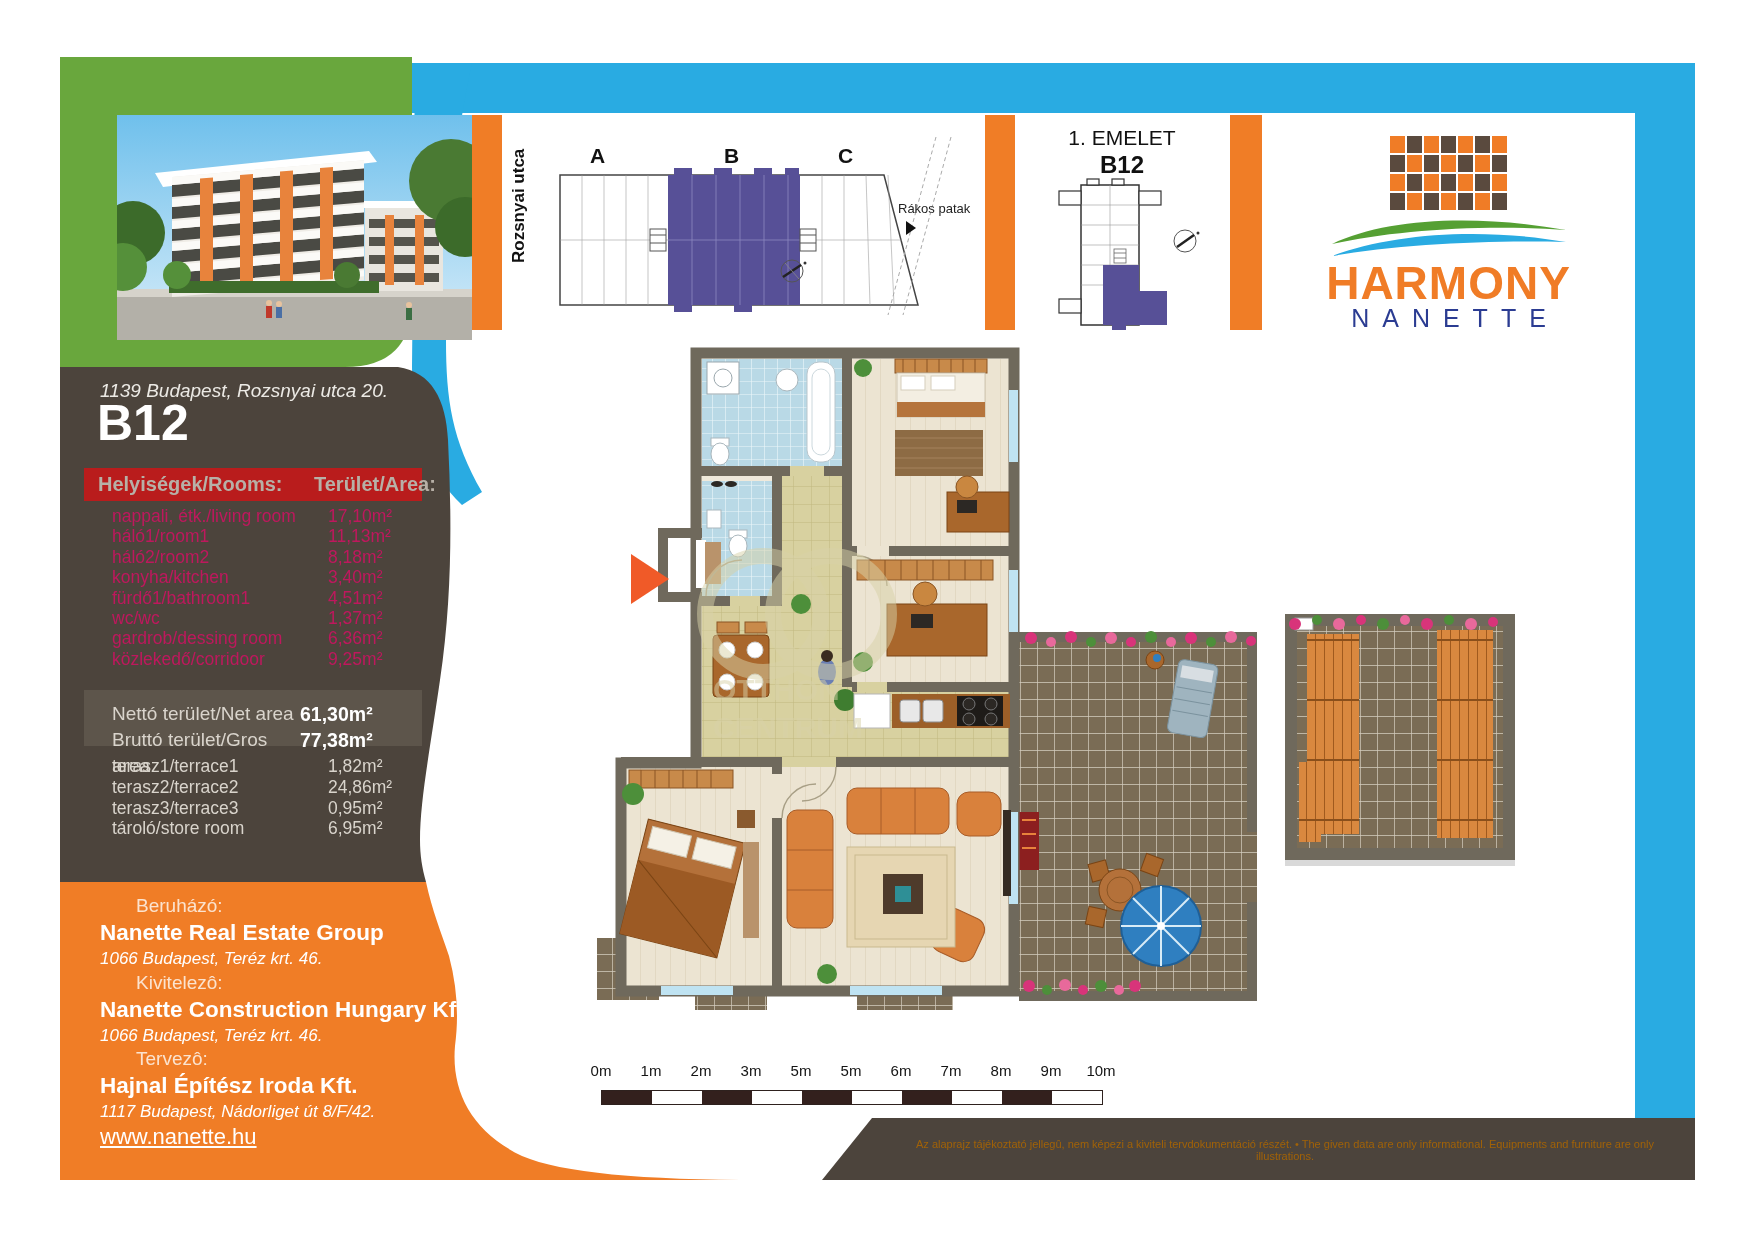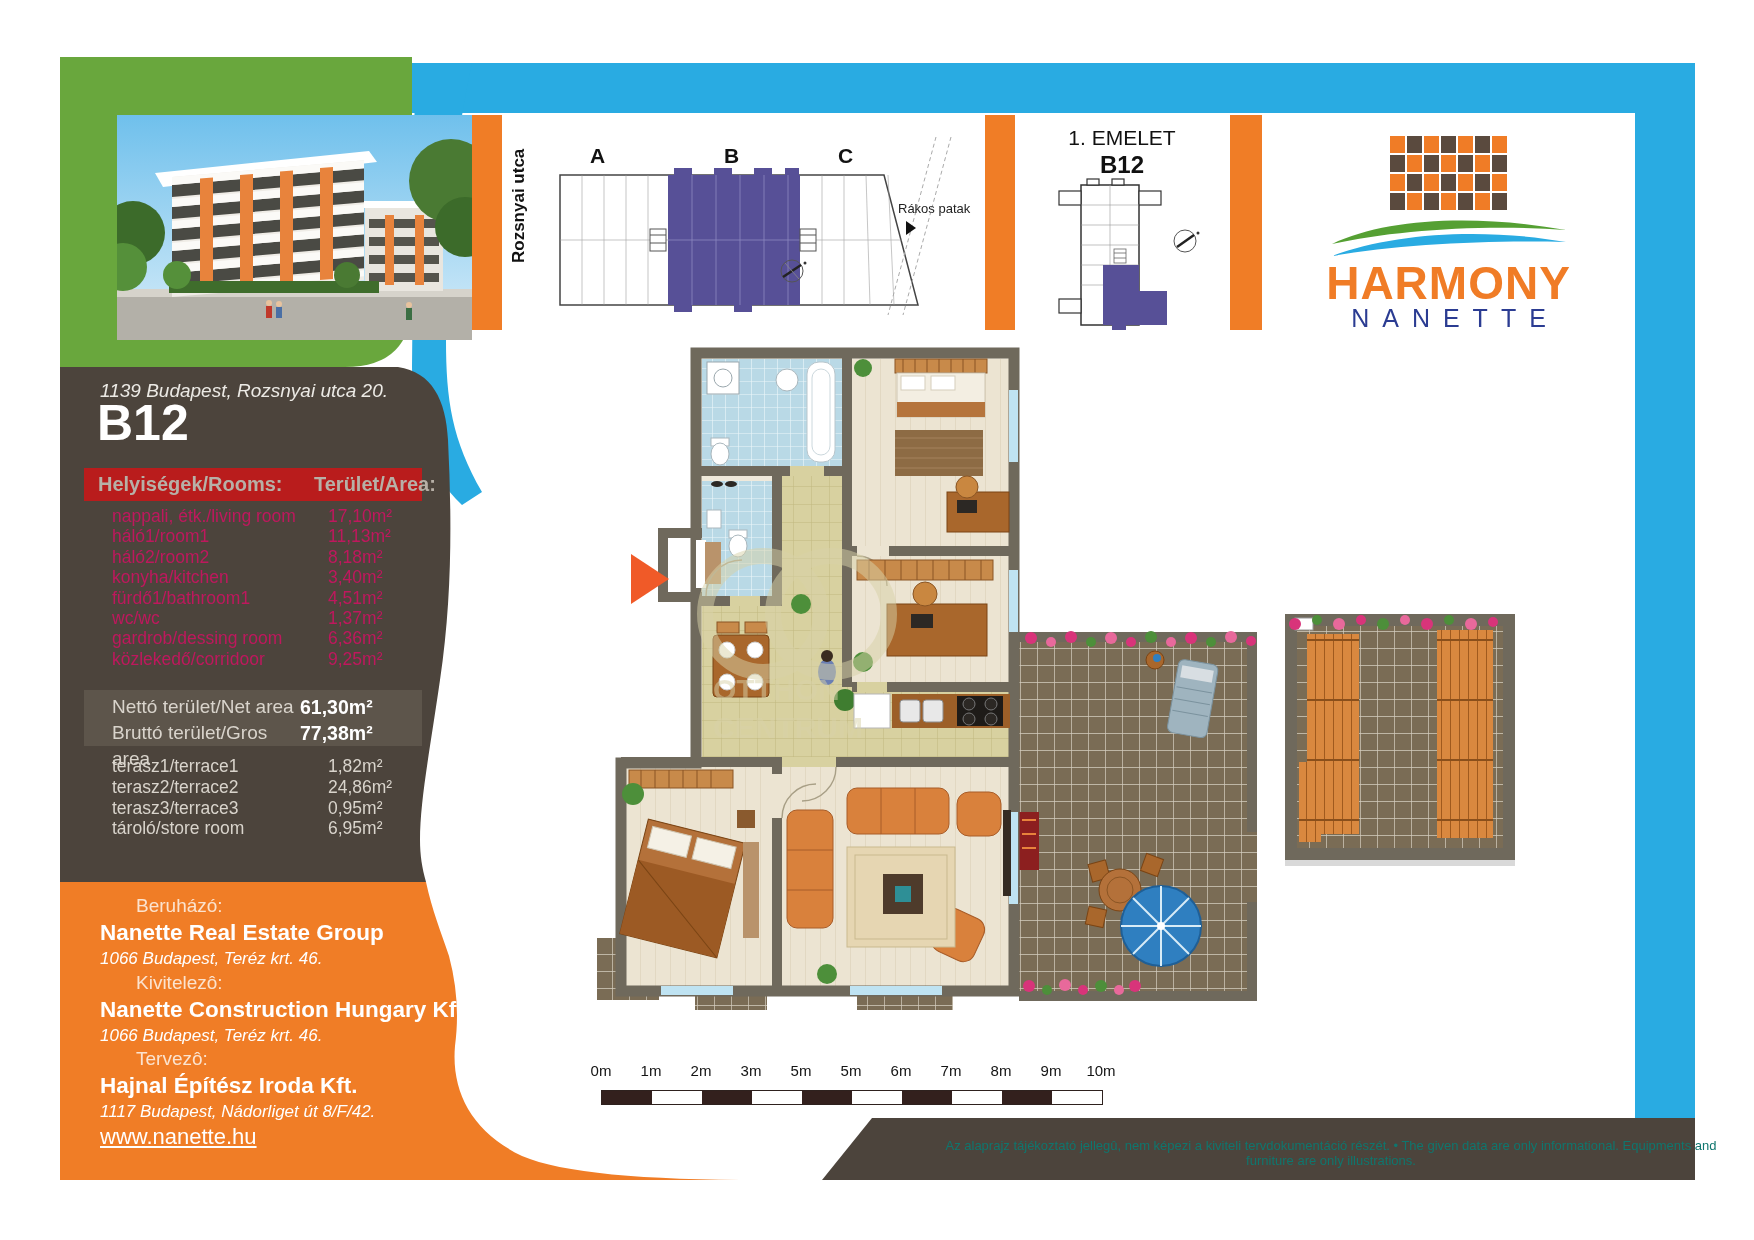--- a/index.html
+++ b/index.html
@@ -37,21 +37,21 @@
   .extras .row .lb{width:216px;}
   
   .company{position:absolute;left:100px;width:340px;color:#fff;}
   .company .role{font-size:19px;color:#fbe3cf;margin-bottom:3px;margin-left:36px;}
   .company .nm{font-size:22.5px;font-weight:bold;margin-bottom:3px;white-space:nowrap;}
   .company .ad{font-size:17px;font-style:italic;}
   .weblink{position:absolute;left:100px;top:1124px;font-size:22px;color:#fff;
            text-decoration:underline;cursor:pointer;}
   
   .disclaimer{position:absolute;left:890px;top:1138px;width:790px;text-align:center;
-              font-size:13px;color:#0f766e;margin-left:46px;}
+              font-size:11px;color:#a16207;}
   .scale-labels{position:absolute;left:576px;top:1062px;width:550px;display:flex;}
   .scale-labels span{width:50px;text-align:center;font-size:15px;color:#141414;}
   .scale-bar{position:absolute;left:601px;top:1090px;width:500px;height:13px;
              border:1px solid #2e211e;display:flex;background:#fff;}
   .scale-bar div{width:50px;height:13px;}
   .scale-bar div:nth-child(odd){background:#33201d;}
   svg text{font-family:"Liberation Sans",sans-serif;}
 </style>
 </head>
 <body>
@@ -311,21 +311,21 @@
         <span class="lb">gardrob/dessing room</span>
         <span class="vl">6,36m²</span>
       </div>
     <div class="row">
         <span class="lb">közlekedő/corridoor</span>
         <span class="vl">9,25m²</span>
       </div>
   </div>
 
   <div class="totals">
-    <div class="row" style="padding-top:4px;">
+    <div class="row" style="padding-top:11px;">
       <span class="lb">Nettó terület/Net area</span>
       <span class="vl">61,30m²</span>
     </div>
     <div class="row">
       <span class="lb">Bruttó terület/Gros area</span>
       <span class="vl">77,38m²</span>
     </div>
   </div>
 
   <div class="extras">

